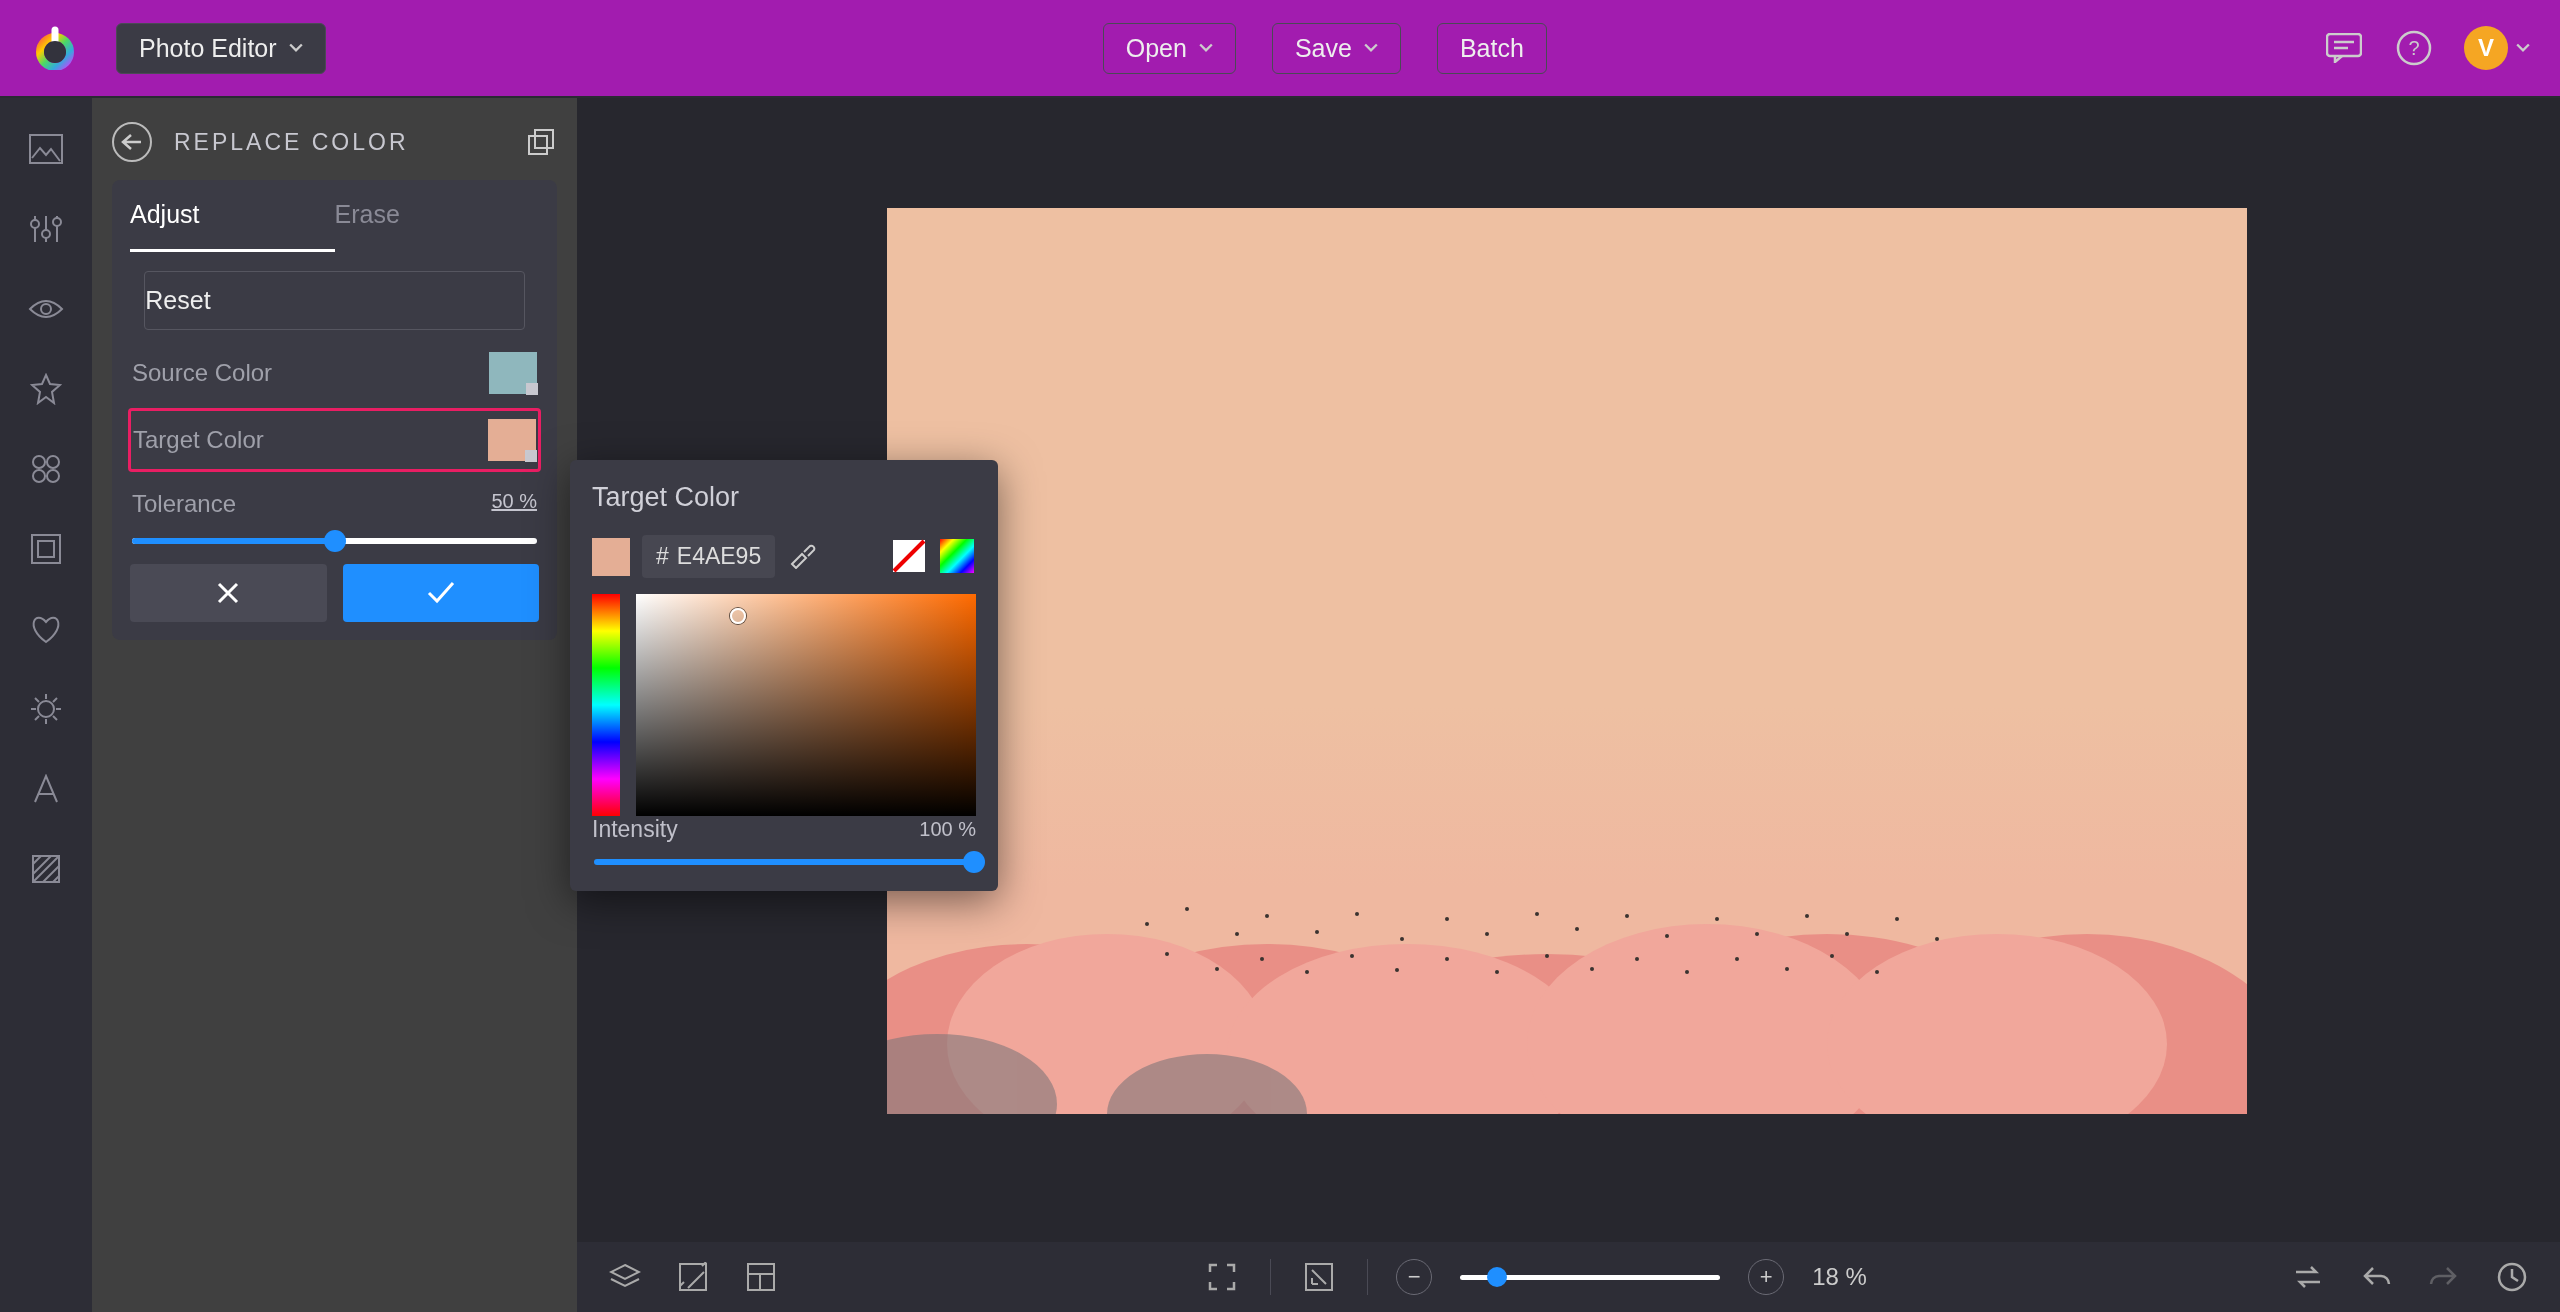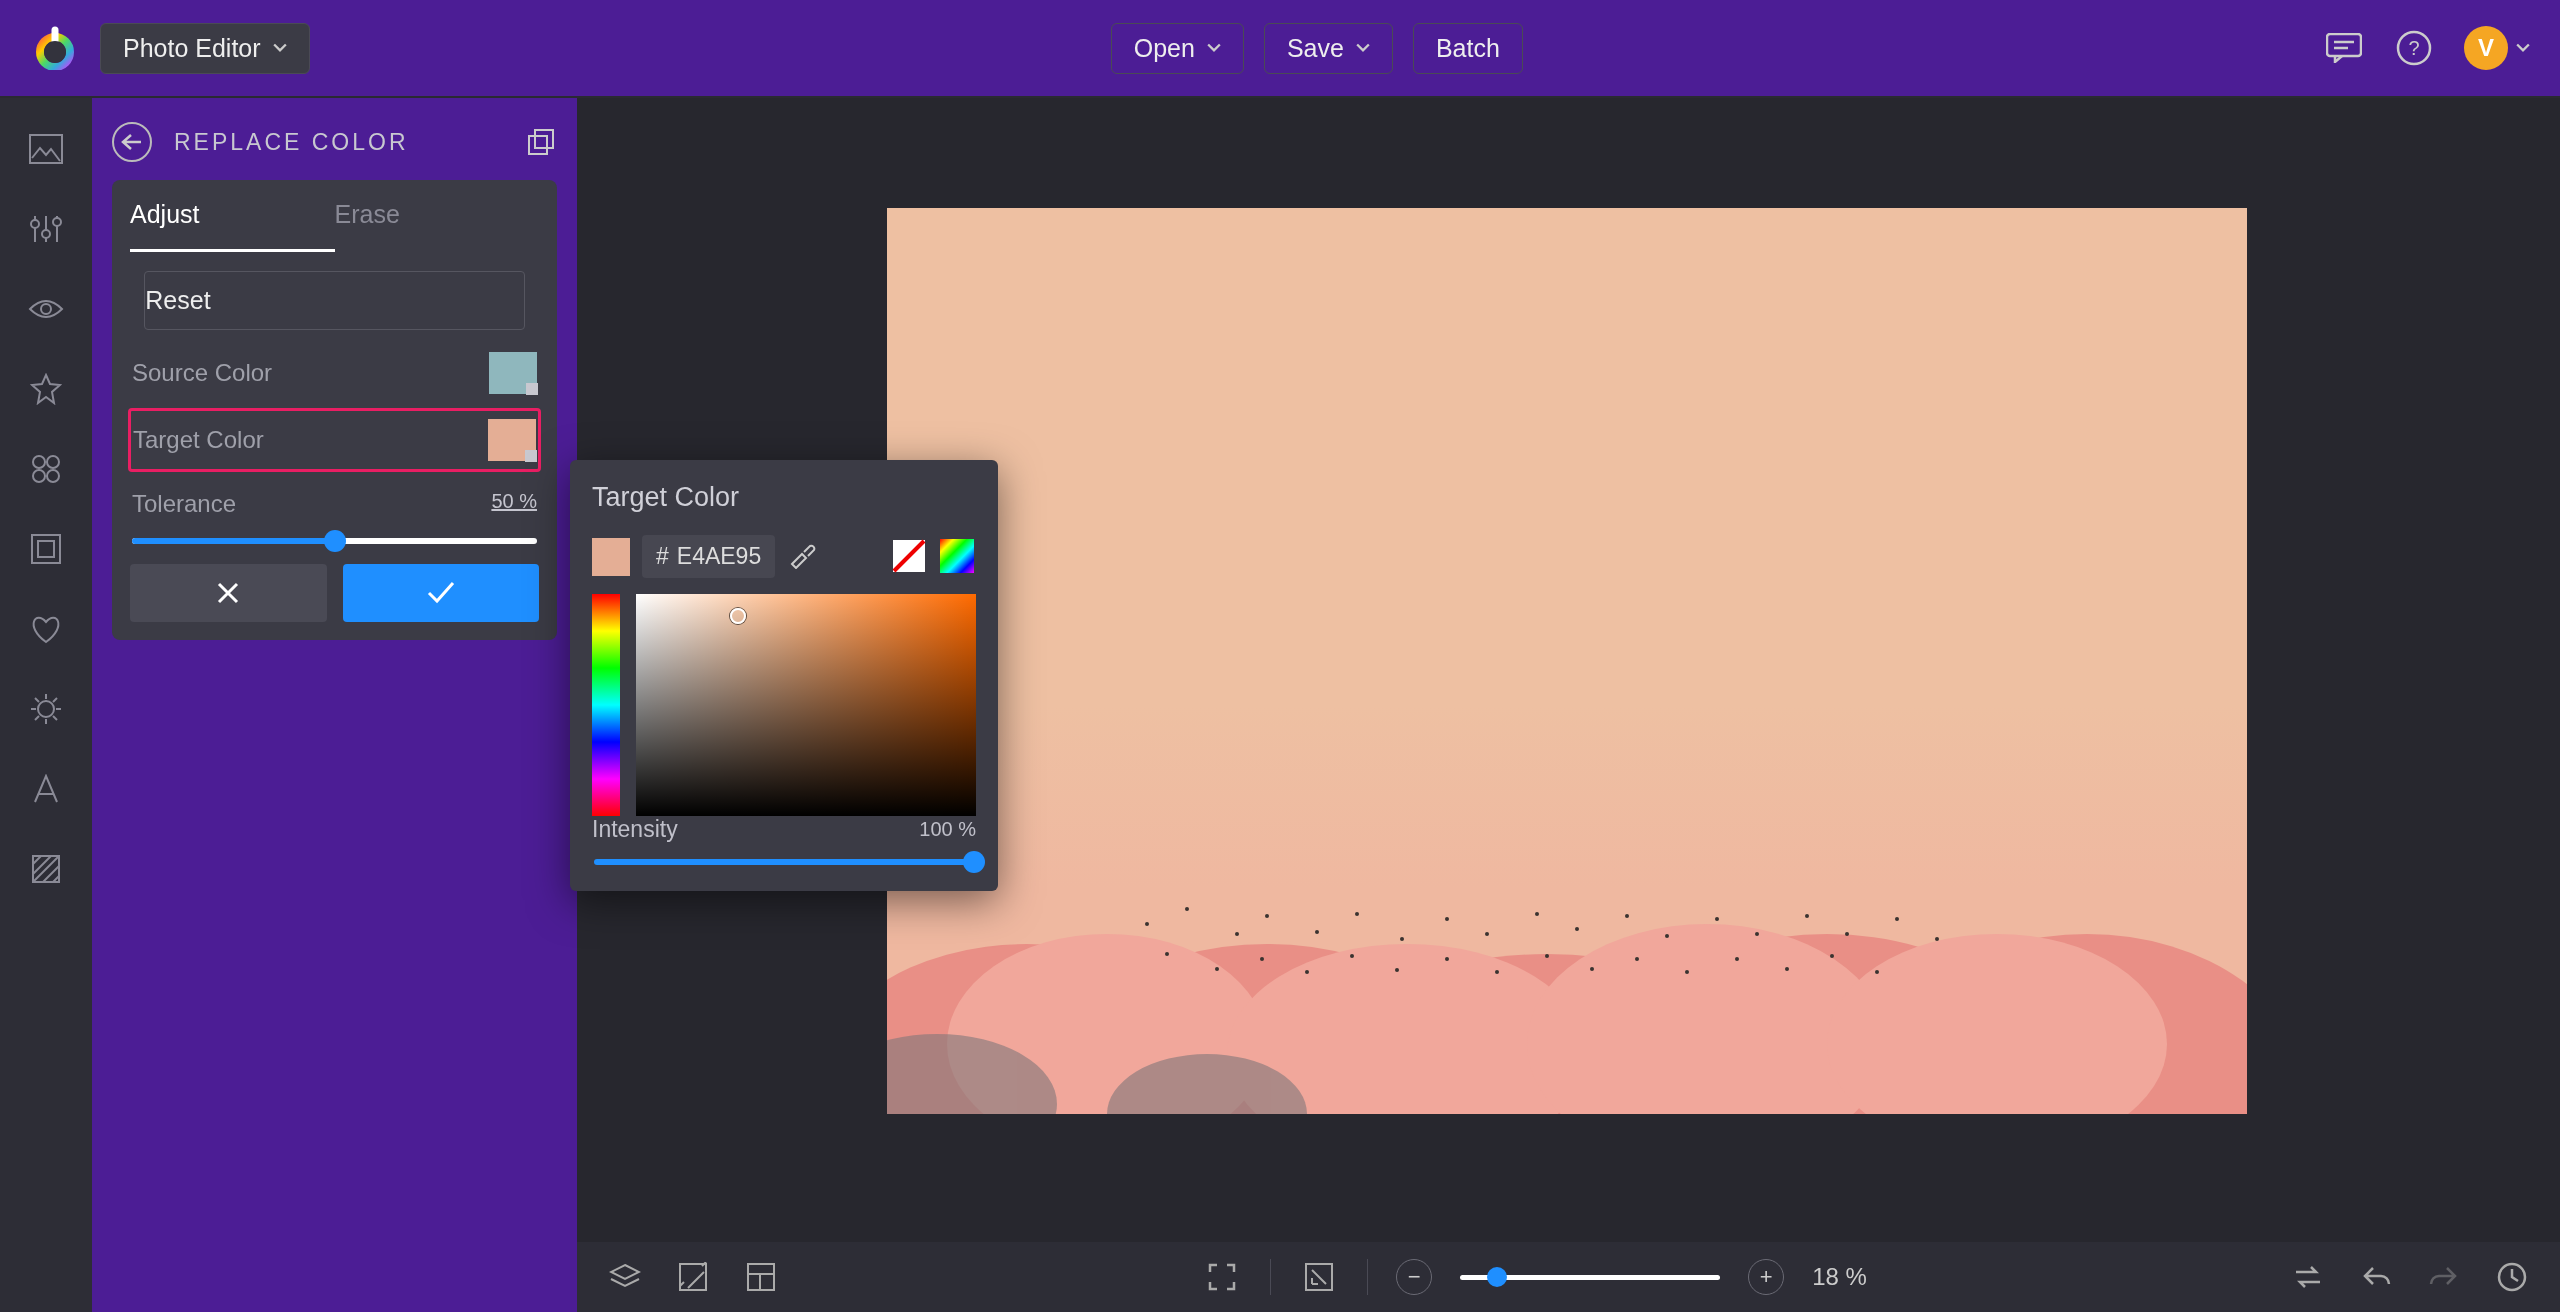--- a/index.html
+++ b/index.html
@@ -1,35 +1,35 @@
 <!DOCTYPE html>
 <html><head>
 <meta charset="utf-8">
 <style>
   * { box-sizing: border-box; margin: 0; padding: 0; font-family: -apple-system, BlinkMacSystemFont, "Segoe UI", sans-serif; }
   body { background: #1e1e24; color: #ccc; width: 2560px; height: 1312px; overflow: hidden; position: relative; }
 
   
-  .topbar { height: 98px; background: #4c1d95; display: flex; align-items: center; padding: 0 30px; gap: 20px; border-bottom: 2px solid #2a2a32; }
+  .topbar { height: 98px; background: #a21caf; display: flex; align-items: center; padding: 0 30px; gap: 36px; border-bottom: 2px solid #2a2a32; }
   .logo { width: 50px; height: 50px; display: flex; align-items: center; justify-content: center; }
   .logo svg { width: 44px; height: 44px; }
   .dd-btn { background: #3b3b45; border: 1px solid #4a4a55; border-radius: 6px; padding: 10px 22px; color: #eee; font-size: 25px; display: flex; align-items: center; gap: 12px; cursor: pointer; }
   .dd-btn.plain { background: transparent; border-color: #4a4a55; }
   .chev { width: 14px; height: 14px; }
   .topbar-spacer { flex: 1; }
   .top-right { display: flex; align-items: center; gap: 30px; }
   .icon-btn { width: 40px; height: 40px; display: flex; align-items: center; justify-content: center; cursor: pointer; color: #ccc; }
   .avatar { width: 44px; height: 44px; border-radius: 50%; background: #f5a623; color: #fff; display: flex; align-items: center; justify-content: center; font-weight: 600; font-size: 24px; }
 
   
   .toolstrip { position: absolute; left: 0; top: 98px; bottom: 0; width: 92px; background: #2d2d36; display: flex; flex-direction: column; align-items: center; padding-top: 30px; gap: 38px; }
   .tool-ic { width: 42px; height: 42px; display: flex; align-items: center; justify-content: center; color: #8a8a96; cursor: pointer; }
 
   
-  .left-panel { position: absolute; left: 92px; top: 98px; width: 485px; bottom: 0; background: #4c1d95; padding: 20px; }
+  .left-panel { position: absolute; left: 92px; top: 98px; width: 485px; bottom: 0; background: #404040; padding: 20px; }
   .panel-head { display: flex; align-items: center; gap: 22px; padding: 4px 0 18px 0; }
   .back-circ { width: 40px; height: 40px; border: 2px solid #bbb; border-radius: 50%; display: flex; align-items: center; justify-content: center; cursor: pointer; }
   .panel-title { letter-spacing: 3px; font-size: 23px; color: #c8c8d0; }
   .copy-ic { margin-left: auto; width: 32px; height: 32px; }
 
   .card { background: #3b3b45; border-radius: 8px; padding: 0 18px 18px 18px; }
   .tabs { display: flex; border-bottom: 1px solid transparent; }
   .tab { flex: 1; padding: 20px 0; font-size: 25px; color: #8a8a96; cursor: pointer; }
   .tab.active { color: #fff; border-bottom: 3px solid #fff; }
   .reset-btn { margin: 18px auto 12px auto; display: block; width: 93%; padding: 14px 0; border: 1px solid #565660; background: transparent; color: #eee; font-size: 25px; border-radius: 4px; cursor: pointer; }

